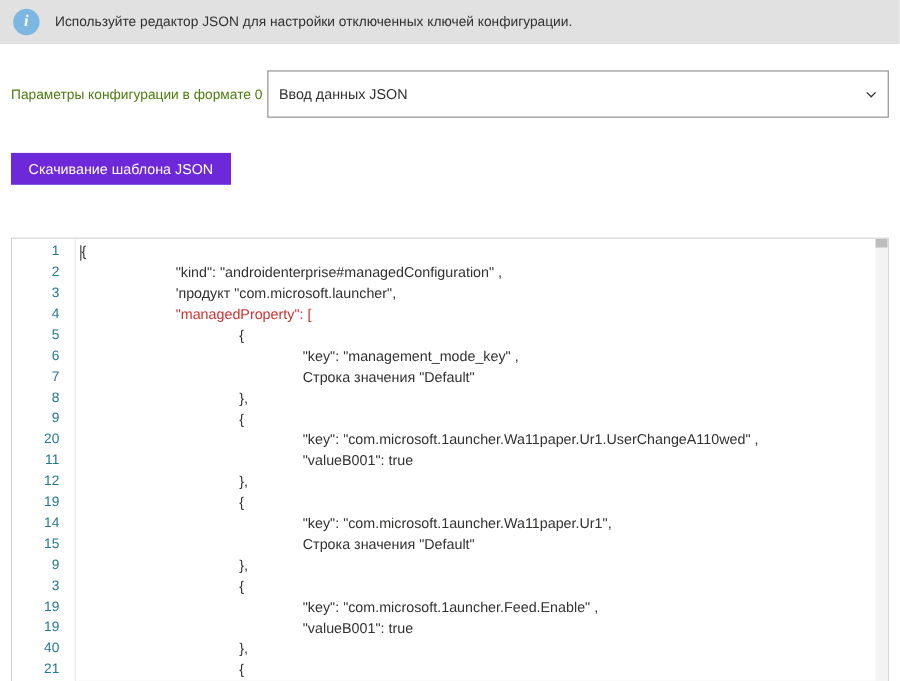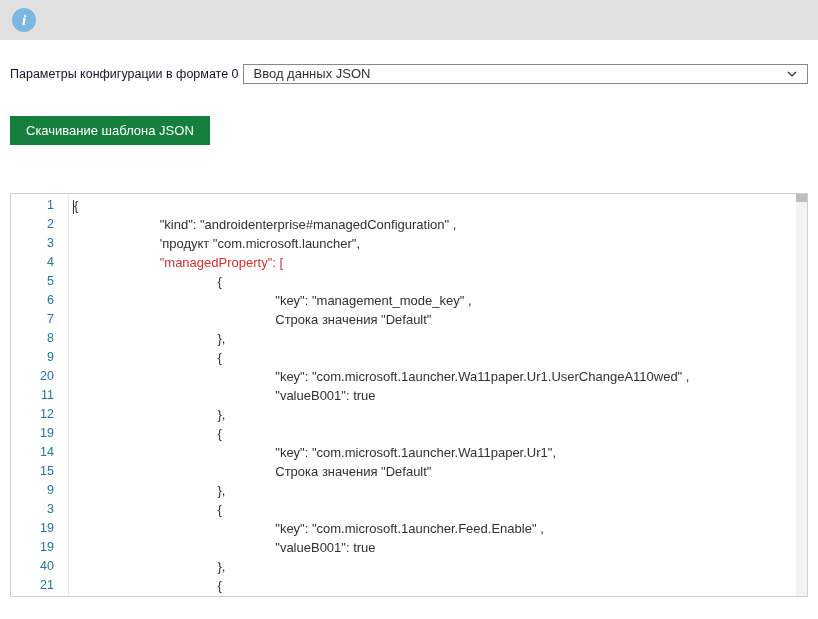--- a/index.html
+++ b/index.html
@@ -40,53 +40,53 @@
     color: #323130;
   }
   .field-row {
     display: flex;
     align-items: center;
     padding: 24px 10px 10px 10px;
     gap: 4px;
   }
   .field-label {
     font-size: 12.5px;
-    color: #0f172a;
+    color: #4d7c0f;
     white-space: nowrap;
   }
   .select-wrap {
     flex: 1;
     position: relative;
   }
   .select-box {
     width: 100%;
     border: 1px solid #8a8886;
     background: #fff;
     padding: 5px 28px 6px 10px;
     font-size: 13px;
     color: #323130;
     cursor: pointer;
     display: flex;
     align-items: center;
     justify-content: space-between;
-    height: 20px;
+    height: 43px;
   }
   .chevron {
     position: absolute;
     right: 10px;
     top: 50%;
     transform: translateY(-50%);
     pointer-events: none;
   }
   .chevron svg { display: block; }
   .btn-row {
     padding: 22px 10px 10px 10px;
   }
   .primary-btn {
-    background: #15803d;
+    background: #6d28d9;
     color: #fff;
     border: none;
     padding: 7px 16px;
     font-size: 13px;
     cursor: pointer;
   }
   .editor-wrap {
     margin: 38px 10px 0 10px;
     border: 1px solid #cfcfcf;
     height: 404px;
@@ -149,20 +149,21 @@
     width: 11px;
     height: 8px;
     background: #bdbdbd;
   }
 </style>
 </head>
 <body>
 
 <div class="info-banner">
   <div class="info-icon">i</div>
+  <div class="info-text">Используйте редактор JSON для настройки отключенных ключей конфигурации.</div>
 </div>
 
 <div class="field-row">
   <div class="field-label">Параметры конфигурации в формате 0</div>
   <div class="select-wrap">
     <div class="select-box">
       <span>Ввод данных JSON</span>
     </div>
     <span class="chevron">
       <svg width="12" height="12" viewBox="0 0 12 12">

